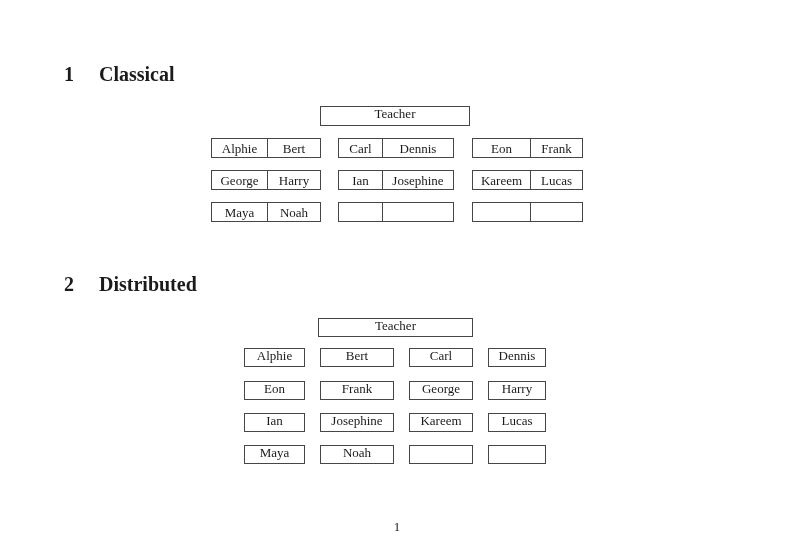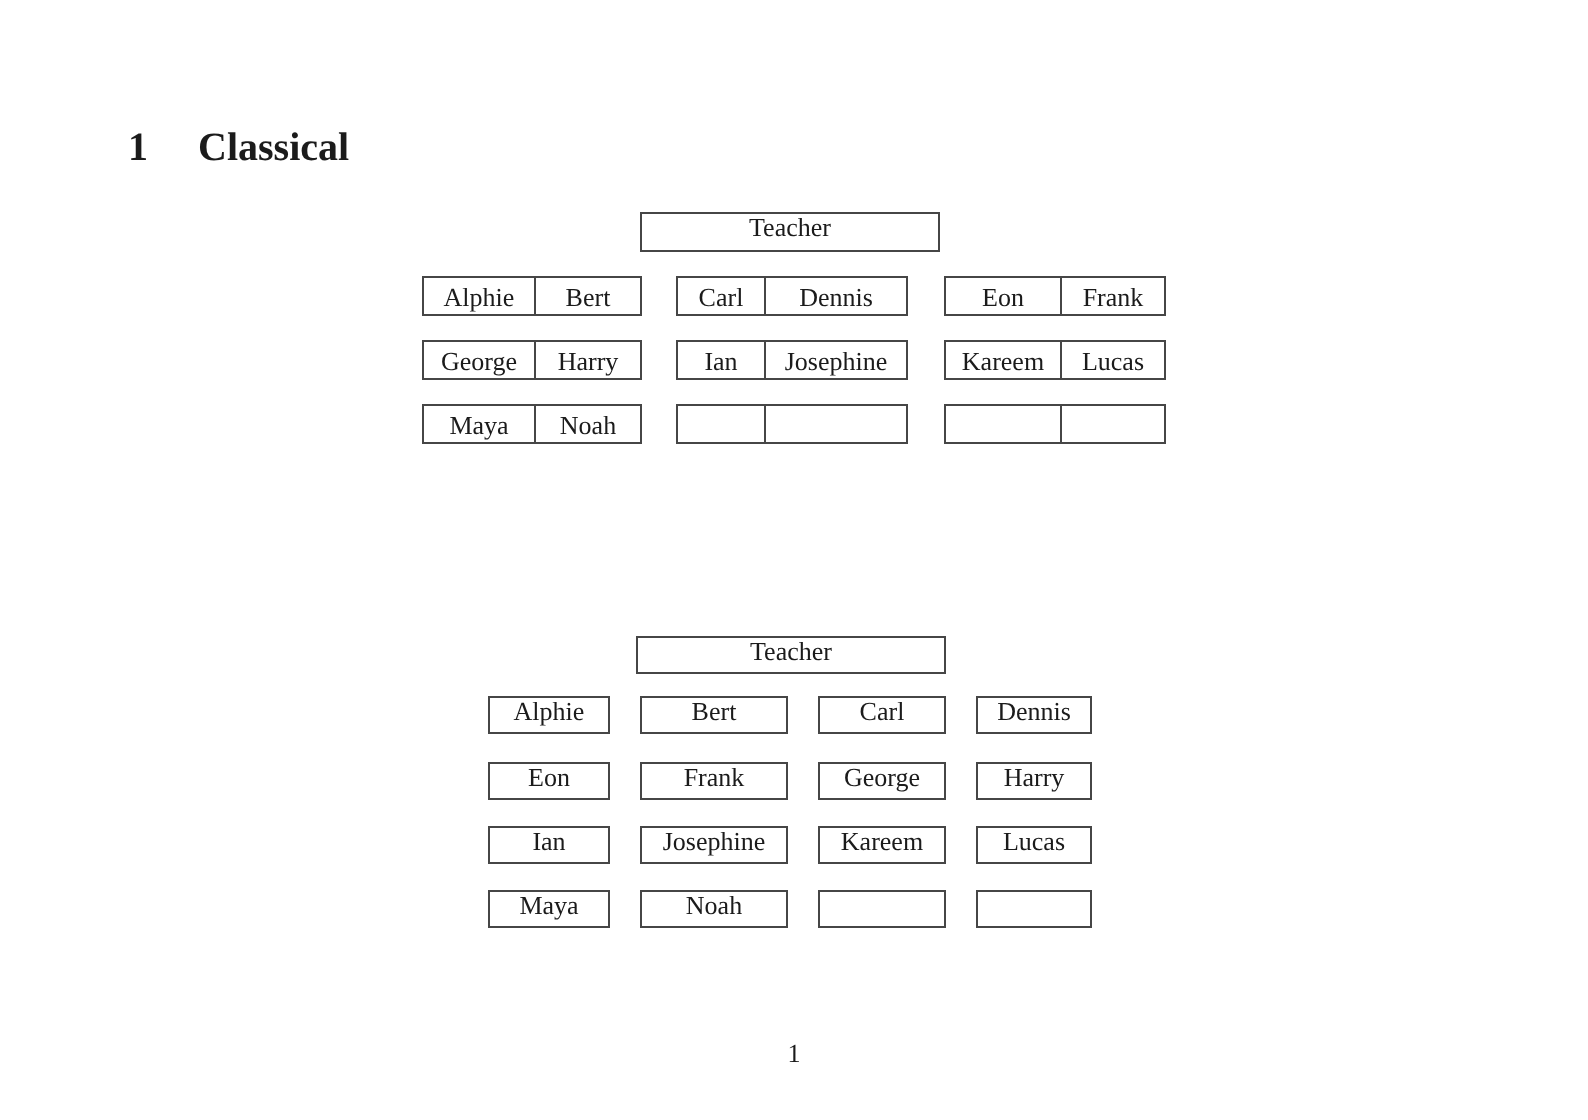--- a/index.html
+++ b/index.html
@@ -104,20 +104,23 @@
   </div>
   <div class="desk" style="left:338px; top:202px; width:116px; height:20px;">
     <span class="seat" style="width:43px;"></span>
     <span class="seat right"></span>
   </div>
   <div class="desk" style="left:472px; top:202px; width:111px; height:20px;">
     <span class="seat" style="width:57px;"></span>
     <span class="seat right"></span>
   </div>
 
+  <div class="heading" style="left:64px; top:274px;">
+    <span class="sec-num">2</span><span>Distributed</span>
+  </div>
 
   <div class="tbox" style="left:318px; top:318px; width:155px; height:19px;">
     <span>Teacher</span>
   </div>
 
   <div class="tbox" style="left:244px; top:348px; width:61px; height:19px;">Alphie</div>
   <div class="tbox" style="left:320px; top:348px; width:74px; height:19px;">Bert</div>
   <div class="tbox" style="left:409px; top:348px; width:64px; height:19px;">Carl</div>
   <div class="tbox" style="left:488px; top:348px; width:58px; height:19px;">Dennis</div>
 

